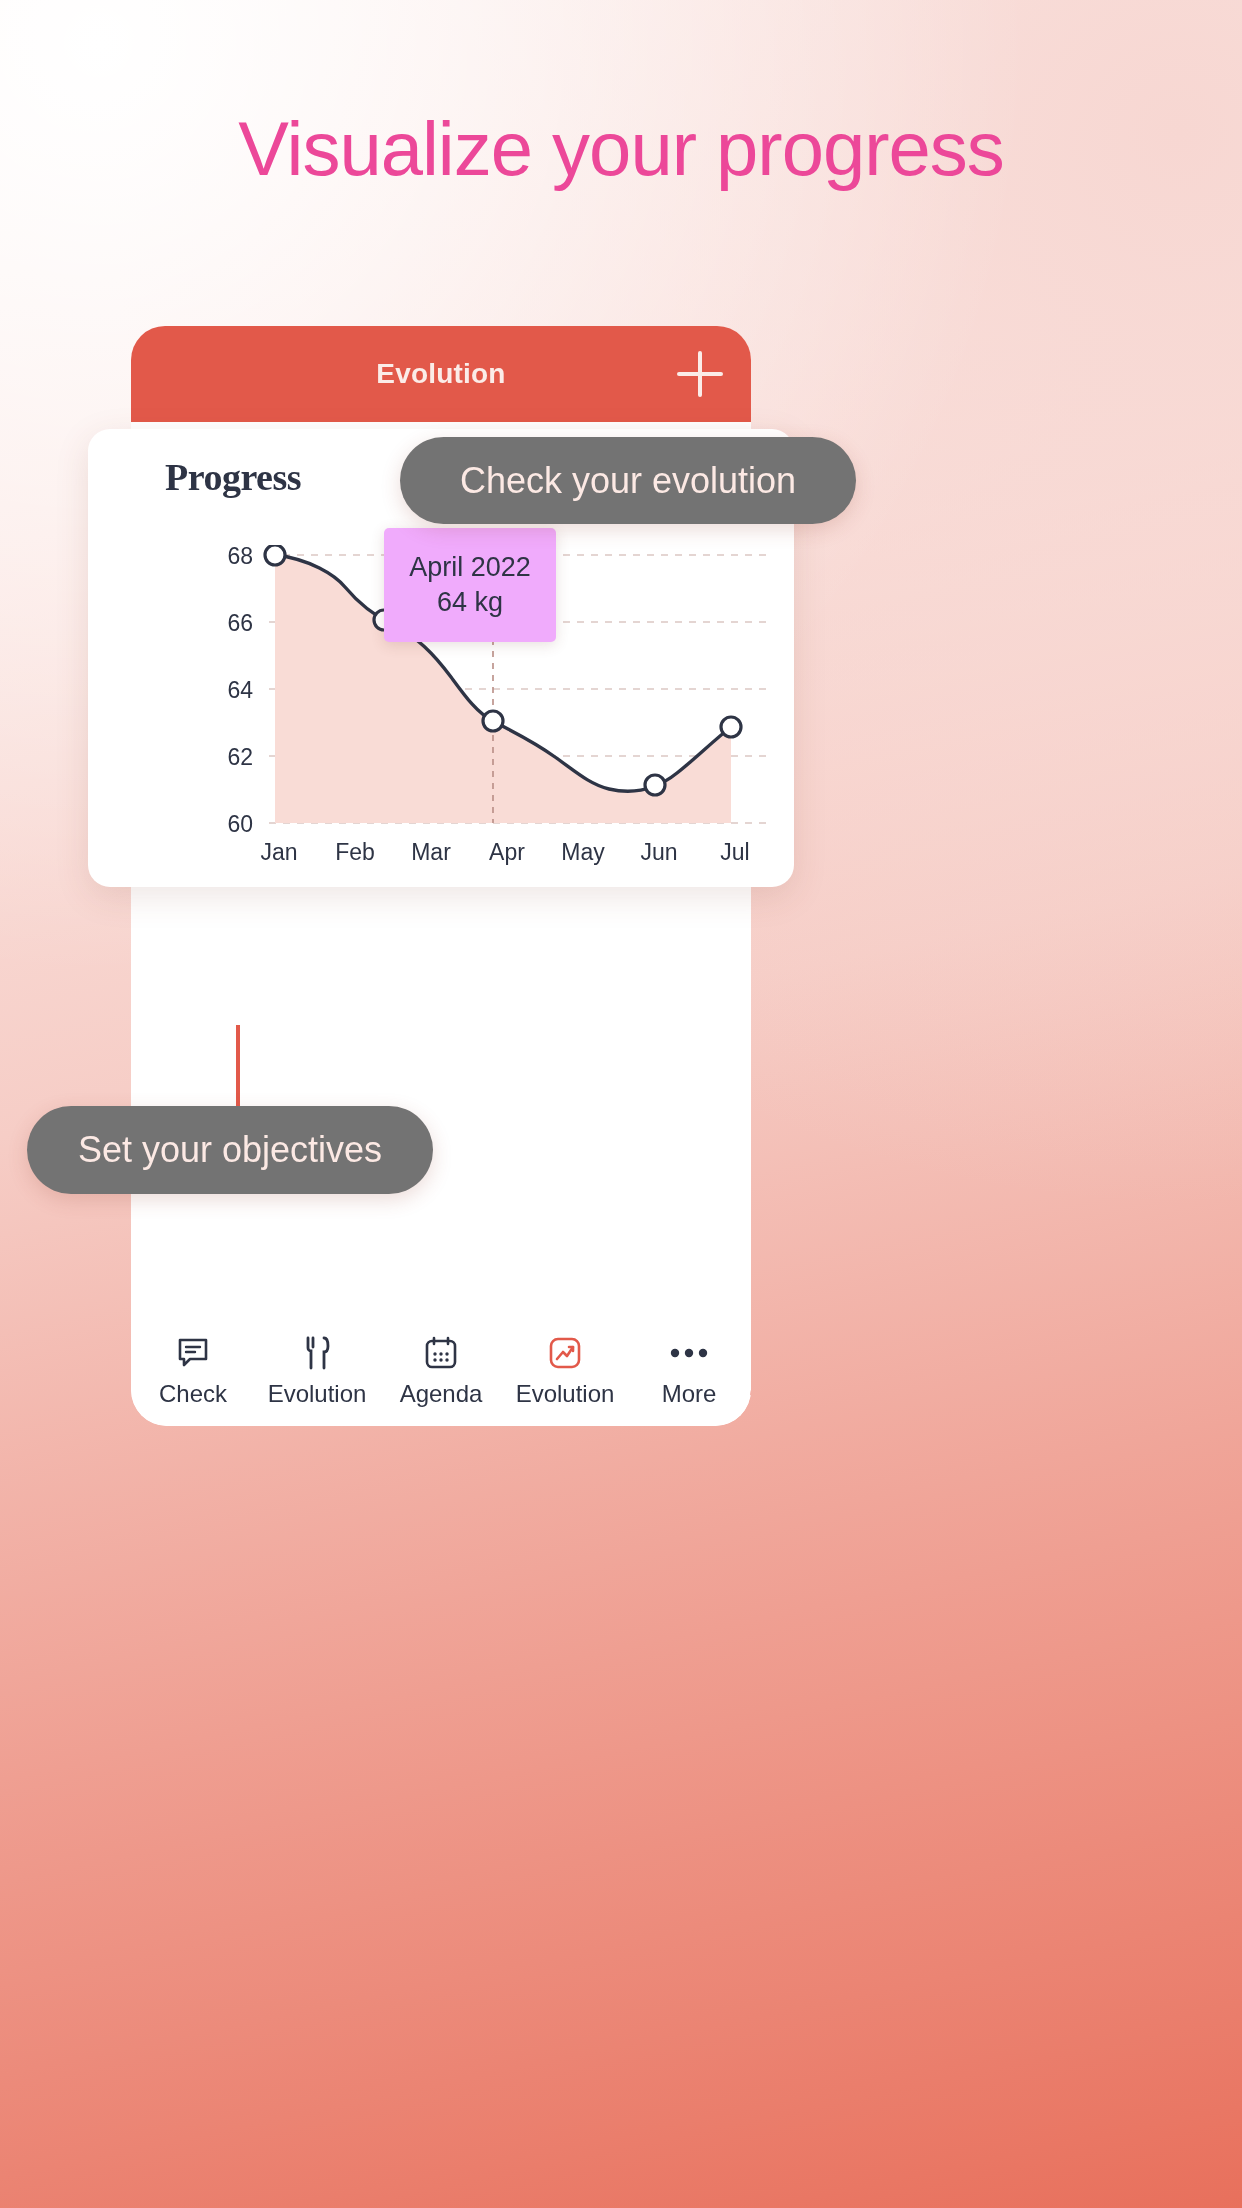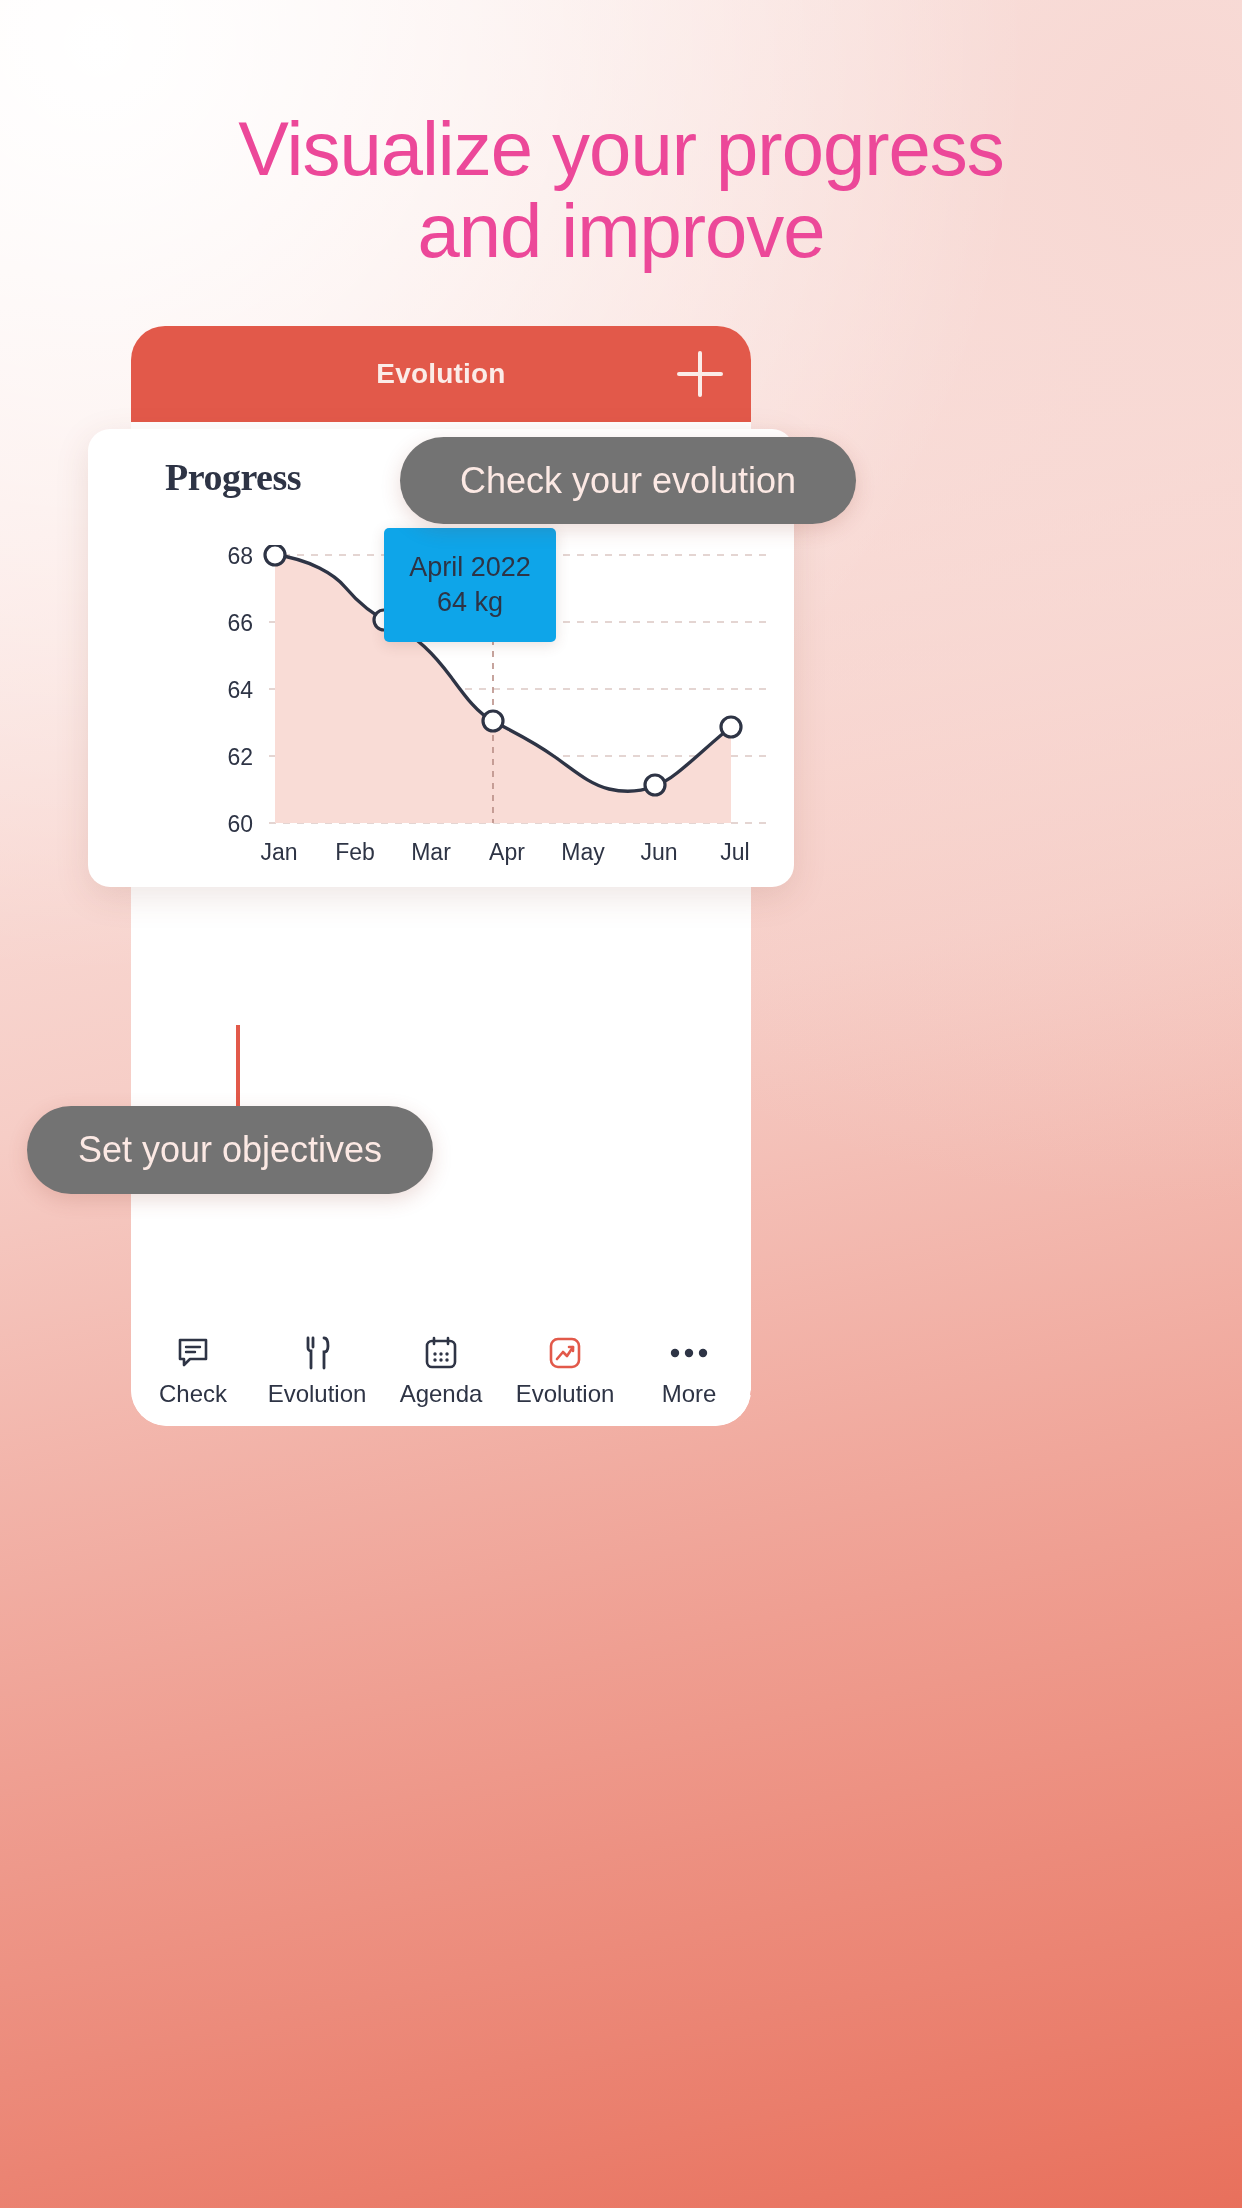--- a/index.html
+++ b/index.html
@@ -60,21 +60,21 @@
 
   
   .chart{position:absolute;left:77px;top:116px;width:600px;height:320px;}
   .chart svg{display:block;}
   .ytick{font-size:23px;fill:#2e3445;font-family:"Liberation Sans",sans-serif;}
   .xtick{font-size:23px;fill:#2e3445;font-family:"Liberation Sans",sans-serif;}
 
   
   .tooltip{
     position:absolute;left:384px;top:528px;width:172px;height:114px;
-    background:#0ea5e9;border-radius:5px;
+    background:#f0abfc;border-radius:5px;
     box-shadow:0 3px 14px rgba(110,60,50,.16);
     display:flex;flex-direction:column;align-items:center;justify-content:center;
     gap:4px;z-index:6;
   }
   .tooltip span{font-size:27px;color:#2e3445;}
 
   
   .pill{
     position:absolute;background:#737373;border-radius:44px;
     color:#fce9e4;display:flex;align-items:center;justify-content:center;
@@ -113,21 +113,20 @@
   }
   .nav-label{font-size:24px;color:#2e3445;}
   .nav-item.active .nav-label{color:#2e3445;}
   .nav-ic{height:36px;display:flex;align-items:center;justify-content:center;}
 </style>
 </head>
 <body>
 
 <div class="headline">
   <span>Visualize your progress</span>
-  <span class="l2">and improve</span>
 </div>
 
 <div class="phone">
 
   <div class="phone-header">
     <div class="phone-header-title">Evolution</div>
     <div class="plus-btn"></div>
   </div>
 
   <div class="phone-body">

